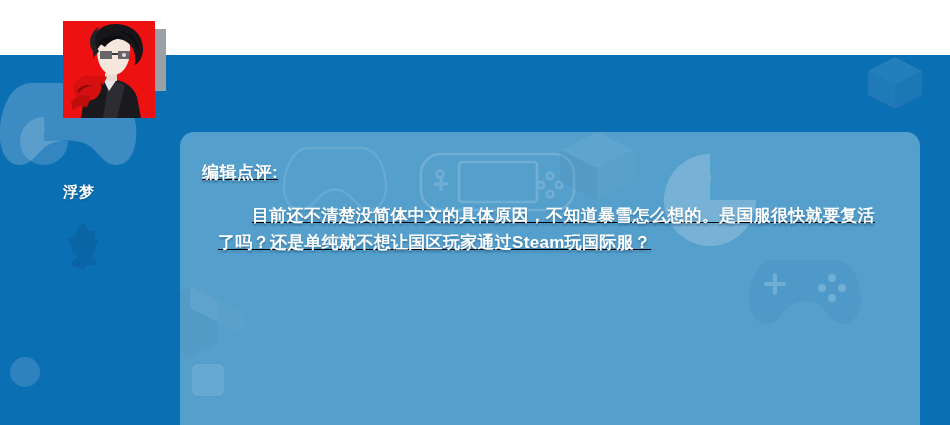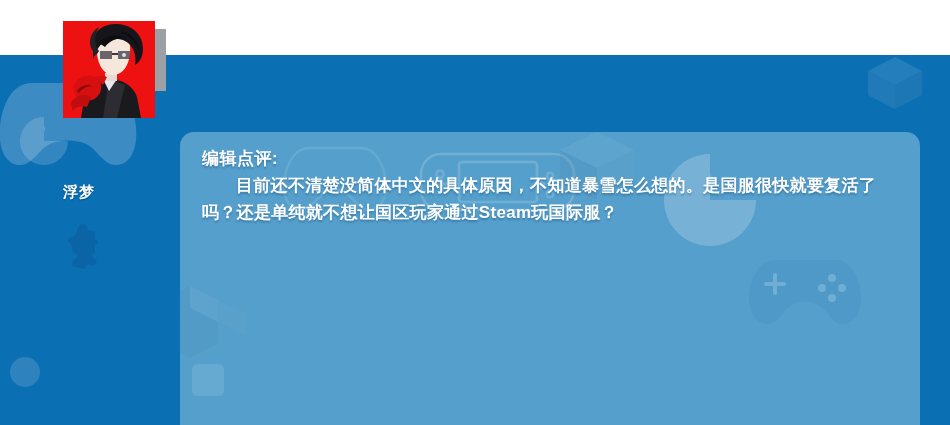--- a/index.html
+++ b/index.html
@@ -93,39 +93,40 @@
     top: 77px;
     width: 740px;
     height: 328px;
     background: #559fcc;
     border-radius: 14px;
     overflow: hidden;
   }
   #panel-content {
     position: relative;
     z-index: 3;
-    padding: 14px 22px 0 22px;
+    padding: 28px 22px 0 22px;
+    text-decoration: underline;
   }
   .panel-title {
     color: #ffffff;
     font-size: 17px;
     font-weight: bold;
     line-height: 1.5;
     letter-spacing: 0.5px;
     text-shadow: 0 2px 2px rgba(10,60,100,0.35);
   }
   .panel-para {
     color: #ffffff;
     font-size: 17px;
     font-weight: bold;
     line-height: 1.62;
     letter-spacing: 0.3px;
     text-indent: 2em;
     text-shadow: 0 2px 2px rgba(10,60,100,0.35);
-    margin: 0;
+    margin: 16px;
   }
   .para-gap { height: 24px; }
 
   
   .deco-in {
     position: absolute;
     z-index: 1;
     pointer-events: none;
   }
 </style>

